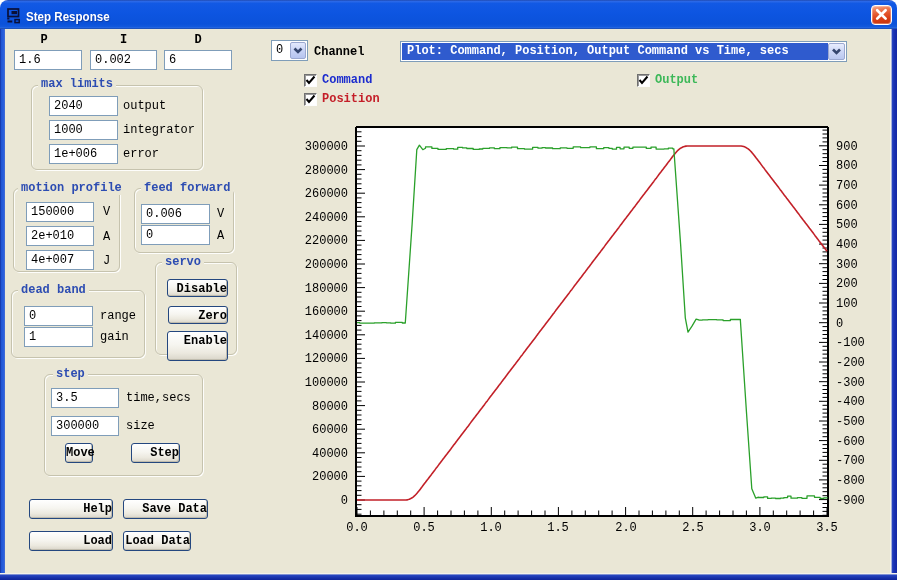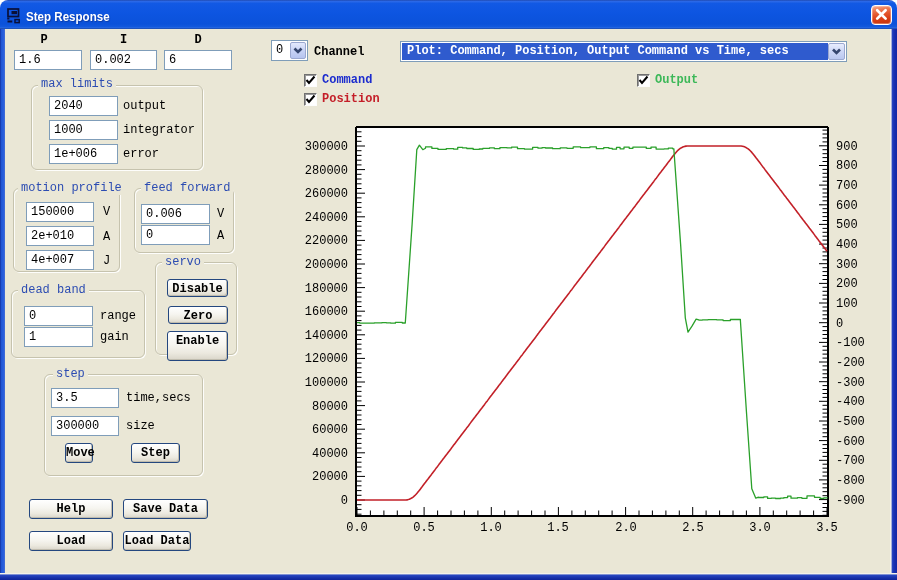--- a/index.html
+++ b/index.html
@@ -2,26 +2,26 @@
 <html><head><meta charset="utf-8"><style>
 html,body{margin:0;padding:0}
 body{position:relative;width:897px;height:580px;overflow:hidden;background:#eae7d6;
   font-family:"Liberation Mono",monospace;font-size:12px;color:#000}
 .a{position:absolute}
 .en{position:absolute;background:#fff;border:1px solid #7f9db9;box-sizing:border-box;
   font:12px "Liberation Mono",monospace;padding:2px 0 0 4px;white-space:pre}
 .lb{position:absolute;font-weight:bold;font-size:12px;white-space:pre}
 .lr{position:absolute;font-size:12px;white-space:pre}
 .grp{position:absolute;border:1px solid #c6c3ae;border-radius:6px;box-sizing:border-box;box-shadow:inset 1px 1px 0 rgba(255,255,255,.85),1px 1px 0 rgba(255,255,255,.9)}
-.leg{position:absolute;font-weight:normal;font-size:12px;color:#2c4cb2;background:#eae7d6;
+.leg{position:absolute;font-weight:bold;font-size:12px;color:#2c4cb2;background:#eae7d6;
   padding:0 3px;white-space:pre;line-height:13px}
 .btn{position:absolute;box-sizing:border-box;border:1px solid #24477f;border-radius:3px;
   background:linear-gradient(180deg,#ffffff 0%,#f6f5f0 45%,#ece9df 75%,#d9d5c9 100%);
   box-shadow:inset -1px -1px 0 #c0bcae;
-  font:bold 12px "Liberation Mono",monospace;text-align:center;padding-top:2px;white-space:pre}
+  font:bold 12px "Liberation Mono",monospace;text-align:right;padding-top:2px;white-space:pre}
 .cb{position:absolute;width:13px;height:13px;background:#fff;box-sizing:border-box;
   border:1px solid;border-color:#707070 #fdfdfd #fdfdfd #707070;box-shadow:inset 1px 1px 0 #9a9a9a}
 </style></head><body>
 
 <div class="a" style="left:0;top:0;width:12px;height:12px;background:#fff"></div>
 <div class="a" style="left:885px;top:0;width:12px;height:12px;background:#fff"></div>
 <div class="a" style="left:0;top:0;width:897px;height:29px;border-radius:8px 8px 0 0;
  background:linear-gradient(180deg,#1c44a8 0%,#2e6ae8 4%,#1259e4 12%,#0d55e1 45%,#0b52da 82%,#1259dd 92%,#2767e2 96%,#16449f 100%)"></div>
 <div class="a" style="left:0px;top:29px;width:5px;height:546px;background:linear-gradient(90deg,#122f9f 0%,#2156d4 30%,#2a5fdd 70%,#466fd4 100%)"></div>
 <div class="a" style="left:890px;top:29px;width:7px;height:546px;background:linear-gradient(90deg,#f4f2e8 0%,#f4f2e8 16%,#2847c2 30%,#1a32b4 55%,#1228a4 100%)"></div>

